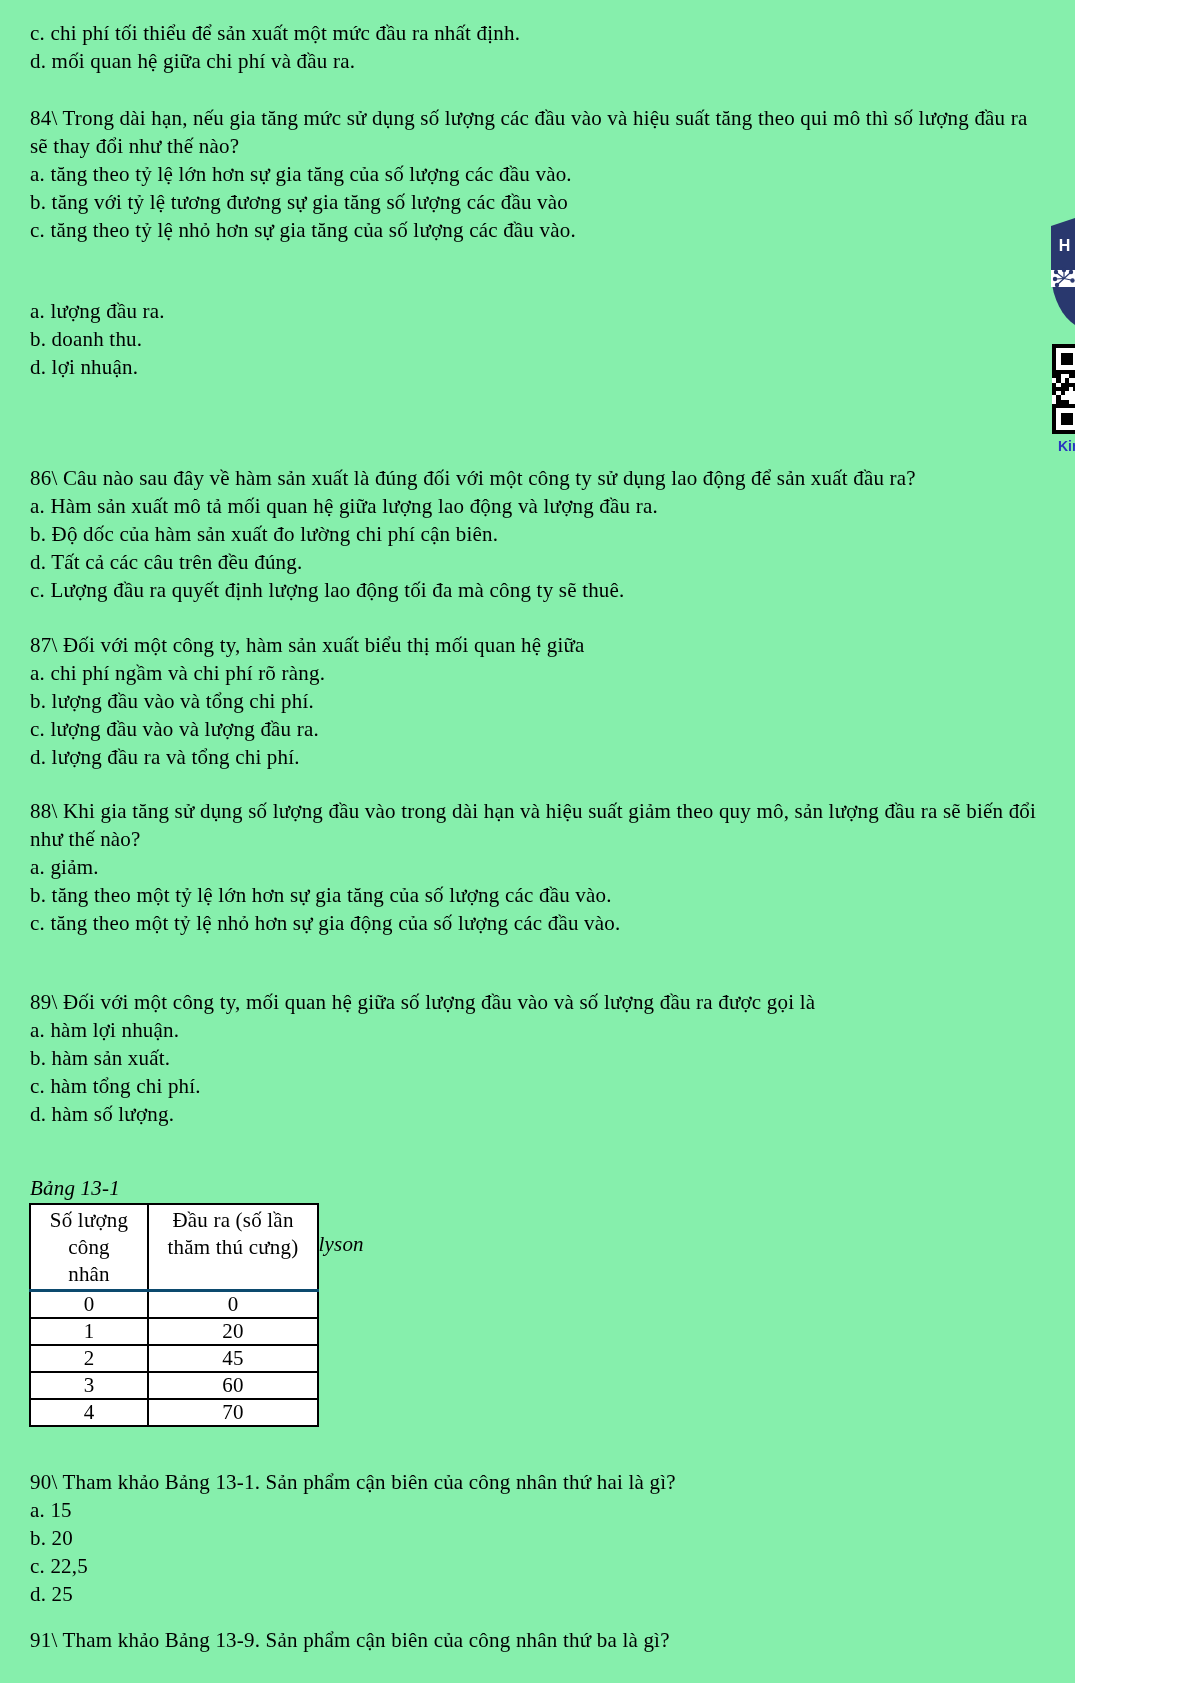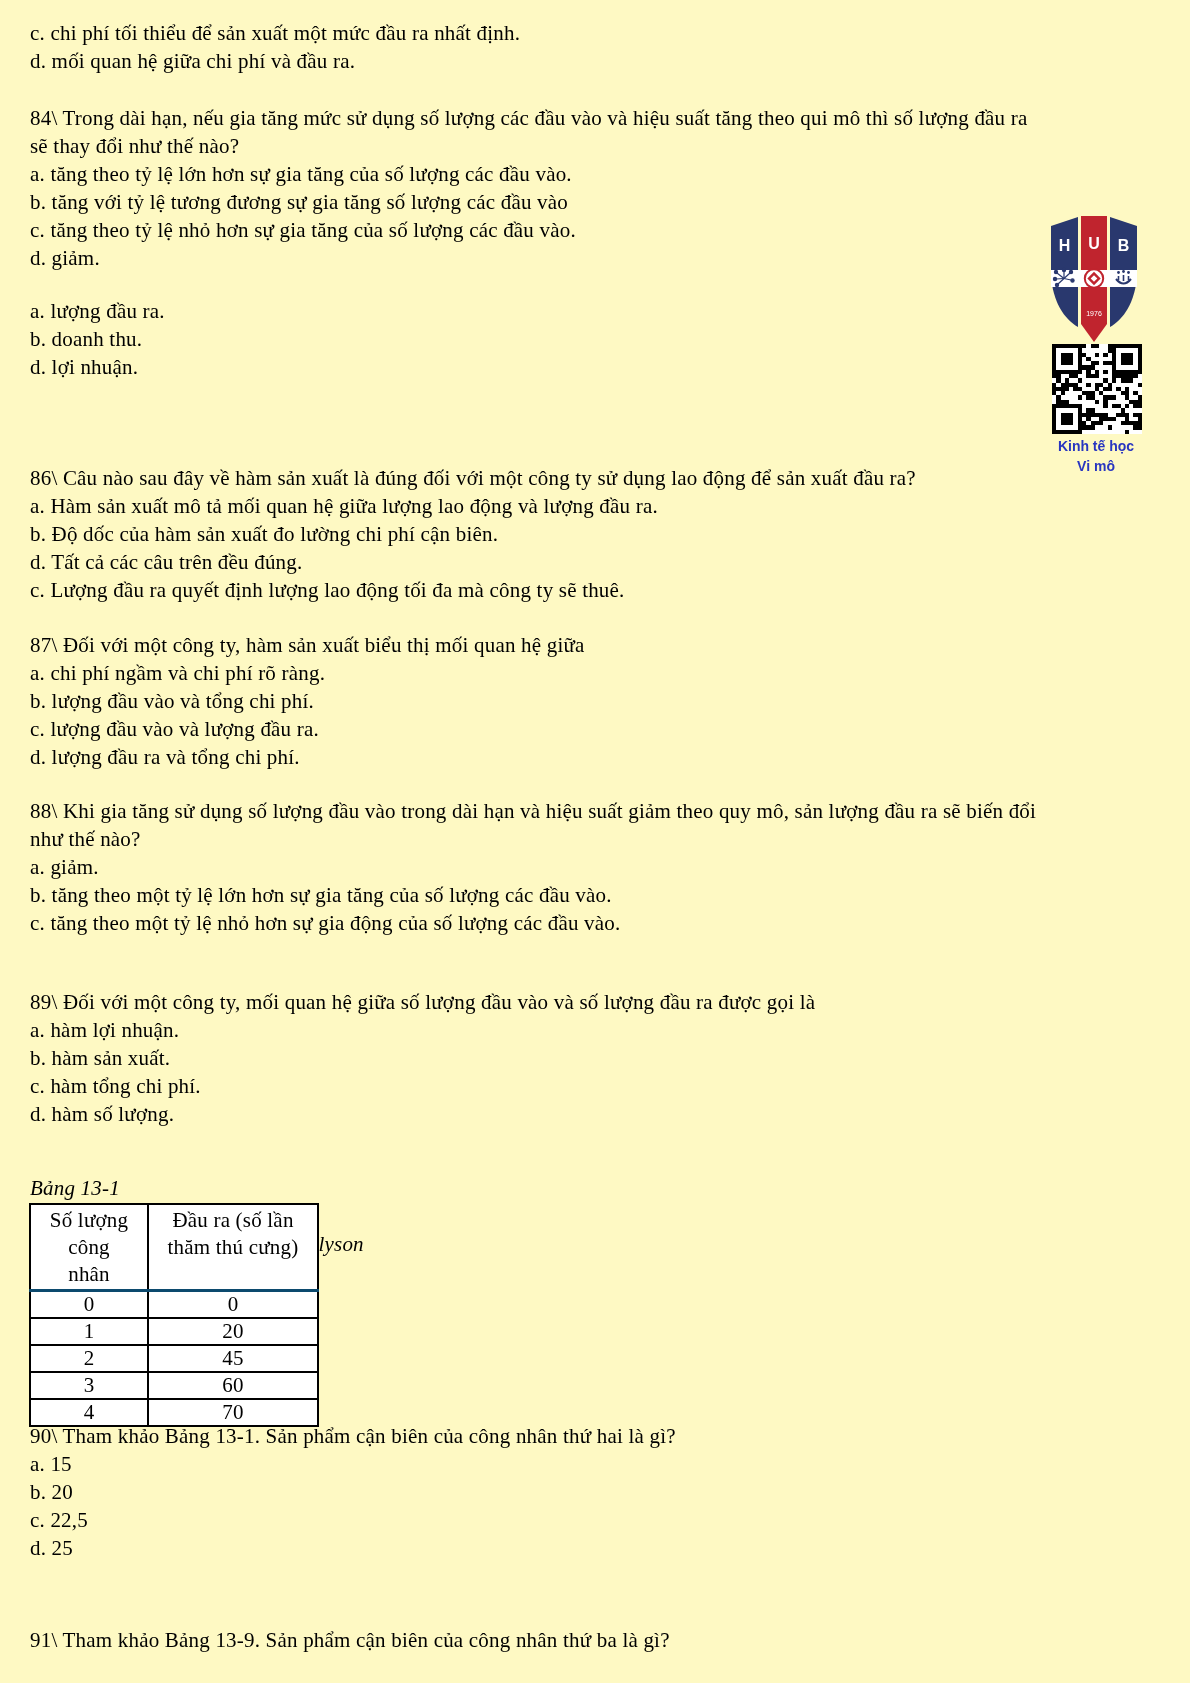--- a/index.html
+++ b/index.html
@@ -1,17 +1,17 @@
 <!DOCTYPE html>
 <html><head>
 <meta charset="utf-8">
 <style>
   html,body{margin:0;padding:0;background:#fff;}
   .page{
-    position:relative;width:1190px;height:1683px;background:#fef9c3;
+    position:relative;width:1075px;height:1683px;background:#86efac;
     font-family:"Liberation Serif", serif;color:#000;overflow:hidden;
   }
   .block{position:absolute;left:30px;width:1150px;font-size:21px;line-height:28px;letter-spacing:0.2px;}
   .line{height:28px;white-space:nowrap;}
   .caption-line{height:28px;font-style:italic;white-space:nowrap;margin-top:28px;}
   
   table.t13{position:absolute;left:29px;top:1203px;border-collapse:collapse;table-layout:fixed;
     font-size:21px;letter-spacing:0.2px;background:#fff;}
   .t13 th,.t13 td{border:2px solid #000;text-align:center;font-weight:normal;padding:0;}
   .t13 th{height:82px;vertical-align:top;line-height:27px;padding-top:2px;border-bottom:3px solid #0c4a6e;}
@@ -36,21 +36,20 @@
     <div class="line">c. chi phí tối thiểu để sản xuất một mức đầu ra nhất định.</div>
     <div class="line">d. mối quan hệ giữa chi phí và đầu ra.</div>
   </div>
 
   <div class="block" style="top:104px">
     <div class="line">84\ Trong dài hạn, nếu gia tăng mức sử dụng số lượng các đầu vào và hiệu suất tăng theo qui mô thì số lượng đầu ra</div>
     <div class="line">sẽ thay đổi như thế nào?</div>
     <div class="line">a. tăng theo tỷ lệ lớn hơn sự gia tăng của số lượng các đầu vào.</div>
     <div class="line">b. tăng với tỷ lệ tương đương sự gia tăng số lượng các đầu vào</div>
     <div class="line">c. tăng theo tỷ lệ nhỏ hơn sự gia tăng của số lượng các đầu vào.</div>
-    <div class="line">d. giảm.</div>
   </div>
 
   <div class="block" style="top:297px">
     <div class="line">a. lượng đầu ra.</div>
     <div class="line">b. doanh thu.</div>
     <div class="line">d. lợi nhuận.</div>
   </div>
 
   <div class="block" style="top:464px">
     <div class="line">86\ Câu nào sau đây về hàm sản xuất là đúng đối với một công ty sử dụng lao động để sản xuất đầu ra?</div>
@@ -124,21 +123,21 @@
         <td>3</td>
         <td>60</td>
       </tr>
       <tr>
         <td>4</td>
         <td>70</td>
       </tr>
     </tbody>
   </table>
 
-  <div class="block" style="top:1422px">
+  <div class="block" style="top:1468px">
     <div class="line">90\ Tham khảo Bảng 13-1. Sản phẩm cận biên của công nhân thứ hai là gì?</div>
     <div class="line">a. 15</div>
     <div class="line">b. 20</div>
     <div class="line">c. 22,5</div>
     <div class="line">d. 25</div>
   </div>
 
   <div class="block" style="top:1626px">
     <div class="line">91\ Tham khảo Bảng 13-9. Sản phẩm cận biên của công nhân thứ ba là gì?</div>
   </div>

